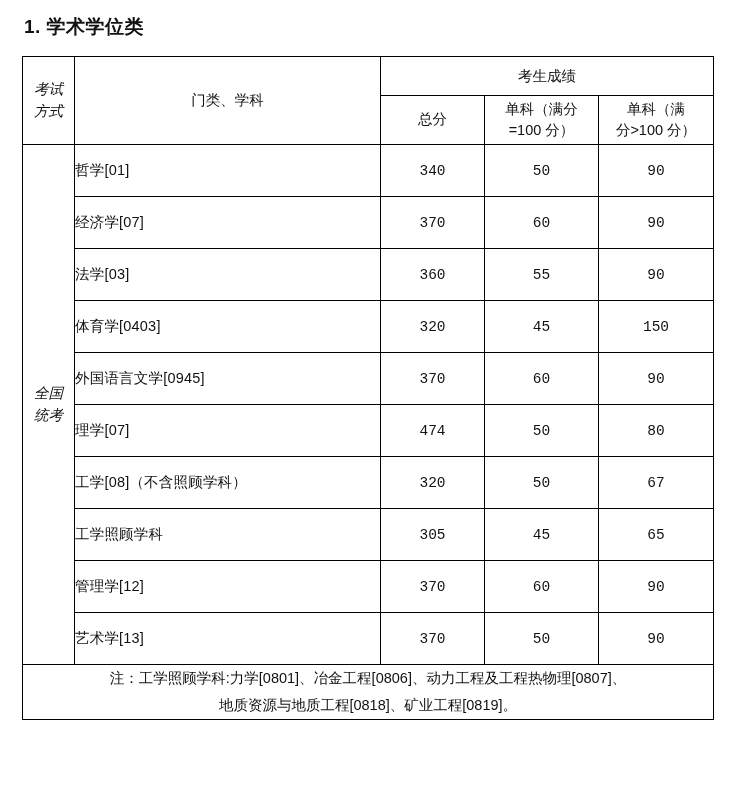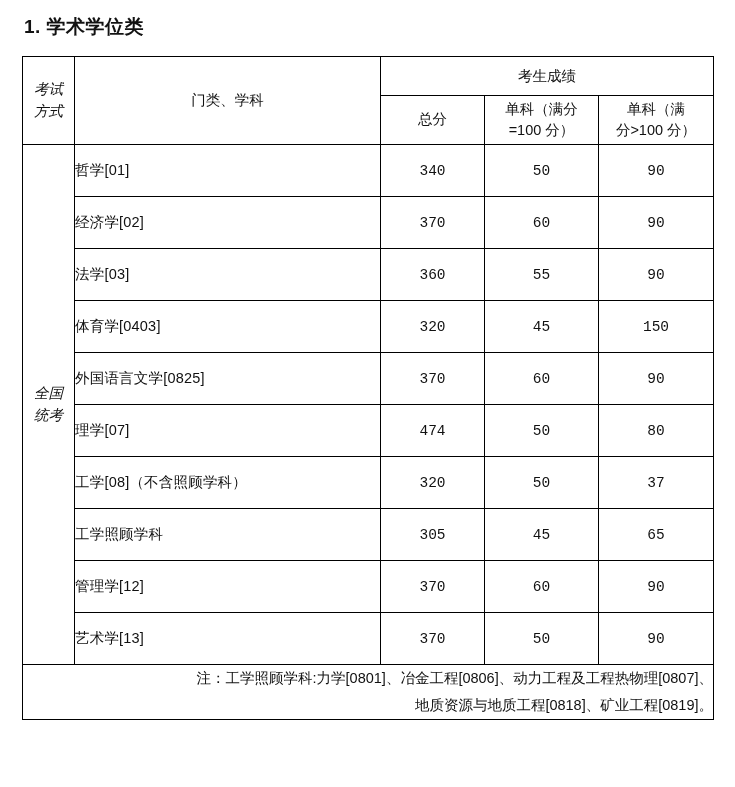--- a/index.html
+++ b/index.html
@@ -88,21 +88,21 @@
     text-align: center;
     vertical-align: middle;
     height: 51px;
     font-size: 14.5px;
     font-family: Liberation Mono, monospace;
   }
   .note-cell {
     padding: 12px 14px 14px 14px;
     font-size: 14.5px;
     line-height: 1.85;
-    text-align: right;
+    text-align: center;
     vertical-align: top;
   }
   .note-line { display: block; white-space: nowrap; }
   .vert-mode {
     display: inline-block;
     line-height: 1.5;
     font-style: italic;
   }
 </style>
 </head>
@@ -150,54 +150,54 @@
             <span>全国</span><br>
             <span>统考</span>
           </span>
         </td>
         <td class="row-cell-subject">哲学[01]</td>
         <td class="row-cell-num">340</td>
         <td class="row-cell-num">50</td>
         <td class="row-cell-num">90</td>
       </tr>
       <tr>
-        <td class="row-cell-subject">经济学[02]</td>
+        <td class="row-cell-subject">经济学[07]</td>
         <td class="row-cell-num">370</td>
         <td class="row-cell-num">60</td>
         <td class="row-cell-num">90</td>
       </tr>
       <tr>
         <td class="row-cell-subject">法学[03]</td>
         <td class="row-cell-num">360</td>
         <td class="row-cell-num">55</td>
         <td class="row-cell-num">90</td>
       </tr>
       <tr>
         <td class="row-cell-subject">体育学[0403]</td>
         <td class="row-cell-num">320</td>
         <td class="row-cell-num">45</td>
         <td class="row-cell-num">150</td>
       </tr>
       <tr>
-        <td class="row-cell-subject">外国语言文学[0825]</td>
+        <td class="row-cell-subject">外国语言文学[0945]</td>
         <td class="row-cell-num">370</td>
         <td class="row-cell-num">60</td>
         <td class="row-cell-num">90</td>
       </tr>
       <tr>
         <td class="row-cell-subject">理学[07]</td>
         <td class="row-cell-num">474</td>
         <td class="row-cell-num">50</td>
         <td class="row-cell-num">80</td>
       </tr>
       <tr>
         <td class="row-cell-subject">工学[08]（不含照顾学科）</td>
         <td class="row-cell-num">320</td>
         <td class="row-cell-num">50</td>
-        <td class="row-cell-num">37</td>
+        <td class="row-cell-num">67</td>
       </tr>
       <tr>
         <td class="row-cell-subject">工学照顾学科</td>
         <td class="row-cell-num">305</td>
         <td class="row-cell-num">45</td>
         <td class="row-cell-num">65</td>
       </tr>
       <tr>
         <td class="row-cell-subject">管理学[12]</td>
         <td class="row-cell-num">370</td>

